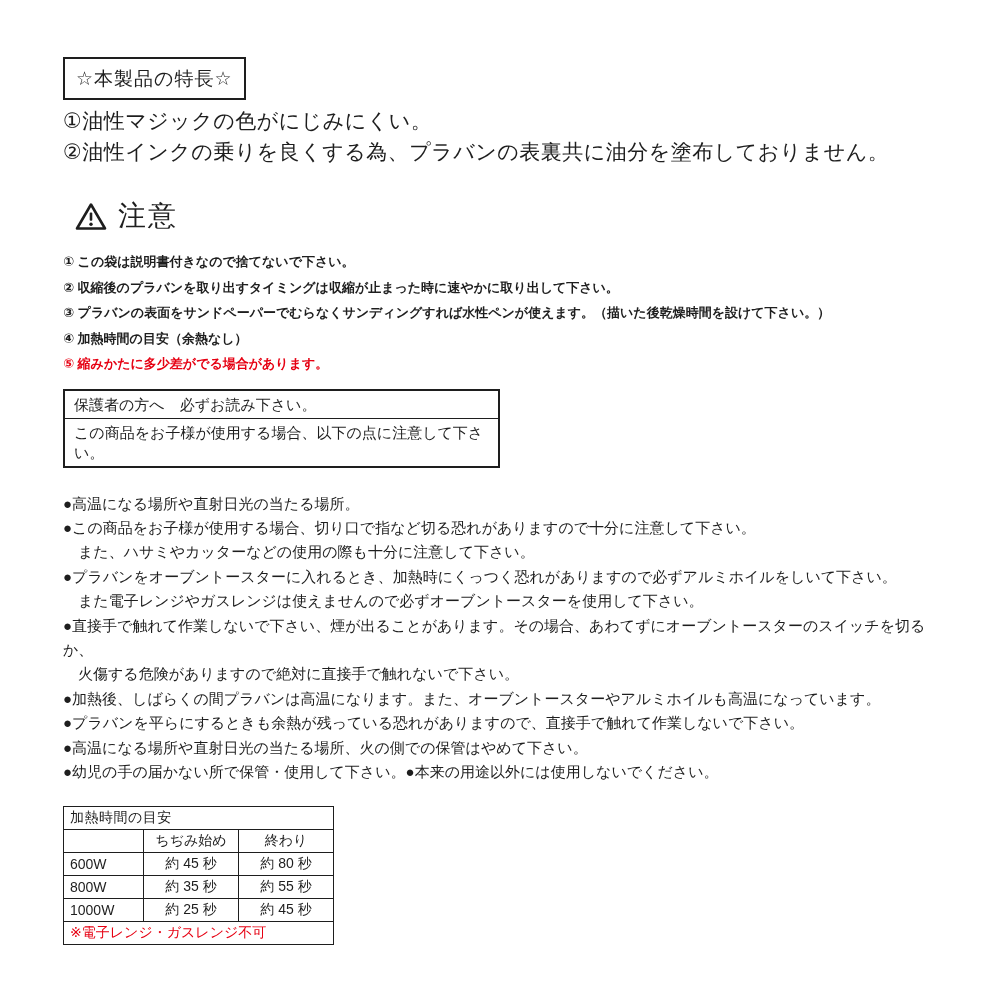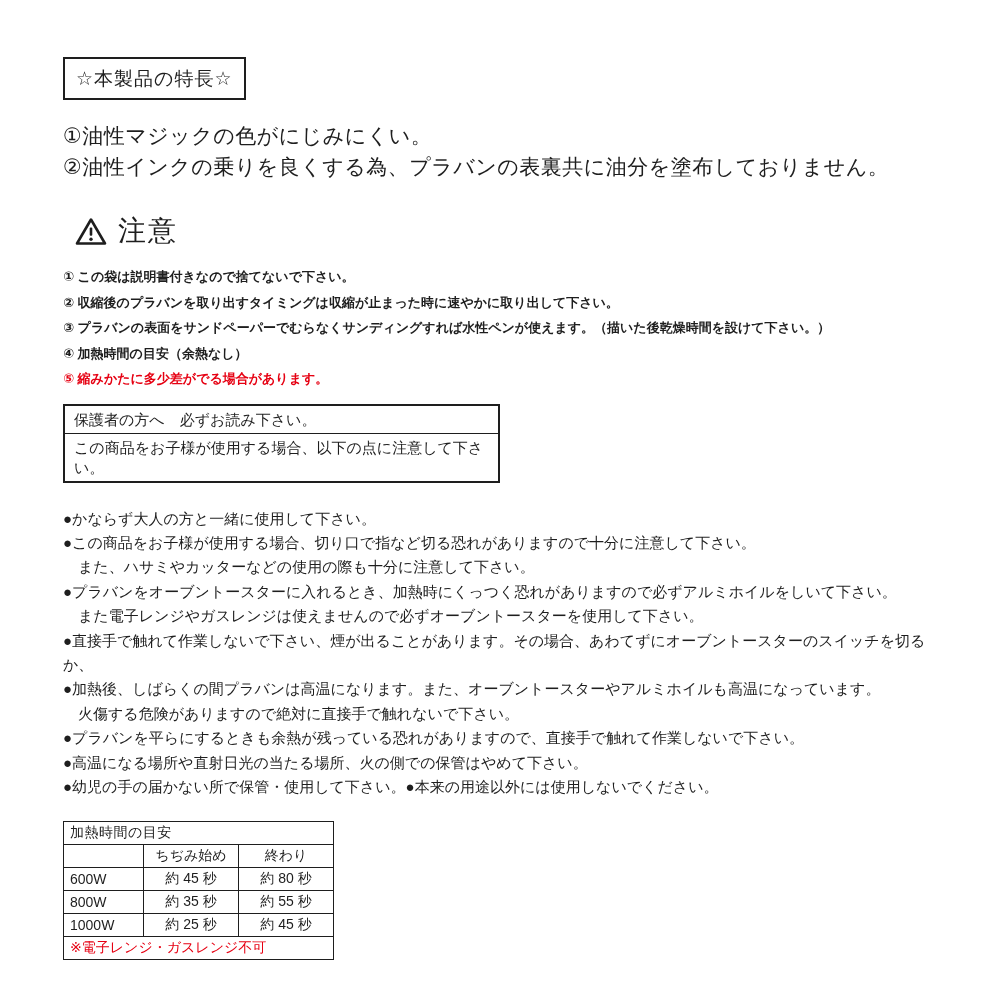--- a/index.html
+++ b/index.html
@@ -20,21 +20,21 @@
     overflow:hidden;
   }
   
   .features-title-box{
     display:inline-block;
     border:2px solid var(--border);
     padding:7px 11px 6px 11px;
     font-size:19px;
     letter-spacing:1px;
   }
-  .features{margin-top:20px;}
+  .features{margin-top:5px;}
   .features p{margin:0;font-size:21px;line-height:31px;letter-spacing:0.5px;}
   
   .caution-heading{
     display:flex;align-items:center;gap:11px;
     margin:30px 0 14px 12px;
     font-size:28px;font-weight:500;letter-spacing:2px;
   }
   .warn-icon{display:inline-flex;}
   
   .numbered p{margin:0;font-size:13px;line-height:25.5px;font-weight:bold;}
@@ -96,28 +96,28 @@
     <p>④ 加熱時間の目安（余熱なし）</p>
     <p class="red">⑤ 縮みかたに多少差がでる場合があります。</p>
   </div>
 
   <div class="guardian-box">
     <div class="row">保護者の方へ　必ずお読み下さい。</div>
     <div class="row">この商品をお子様が使用する場合、以下の点に注意して下さい。</div>
   </div>
 
   <div class="precautions">
-    <p>●かならず大人の方と一緒に使用して下さい。</p>
+    <p>●高温になる場所や直射日光の当たる場所。</p>
     <p>●この商品をお子様が使用する場合、切り口で指など切る恐れがありますので十分に注意して下さい。</p>
     <p>　また、ハサミやカッターなどの使用の際も十分に注意して下さい。</p>
     <p>●プラバンをオーブントースターに入れるとき、加熱時にくっつく恐れがありますので必ずアルミホイルをしいて下さい。</p>
     <p>　また電子レンジやガスレンジは使えませんので必ずオーブントースターを使用して下さい。</p>
     <p>●直接手で触れて作業しないで下さい、煙が出ることがあります。その場合、あわてずにオーブントースターのスイッチを切るか、</p>
+    <p>　火傷する危険がありますので絶対に直接手で触れないで下さい。</p>
     <p>●加熱後、しばらくの間プラバンは高温になります。また、オーブントースターやアルミホイルも高温になっています。</p>
-    <p>　火傷する危険がありますので絶対に直接手で触れないで下さい。</p>
     <p>●プラバンを平らにするときも余熱が残っている恐れがありますので、直接手で触れて作業しないで下さい。</p>
     <p>●高温になる場所や直射日光の当たる場所、火の側での保管はやめて下さい。</p>
     <p>●幼児の手の届かない所で保管・使用して下さい。●本来の用途以外には使用しないでください。</p>
   </div>
 
   <table class="heating-table">
     <tbody>
       <tr>
         <td colspan="3" class="t-title">加熱時間の目安</td>
       </tr>

